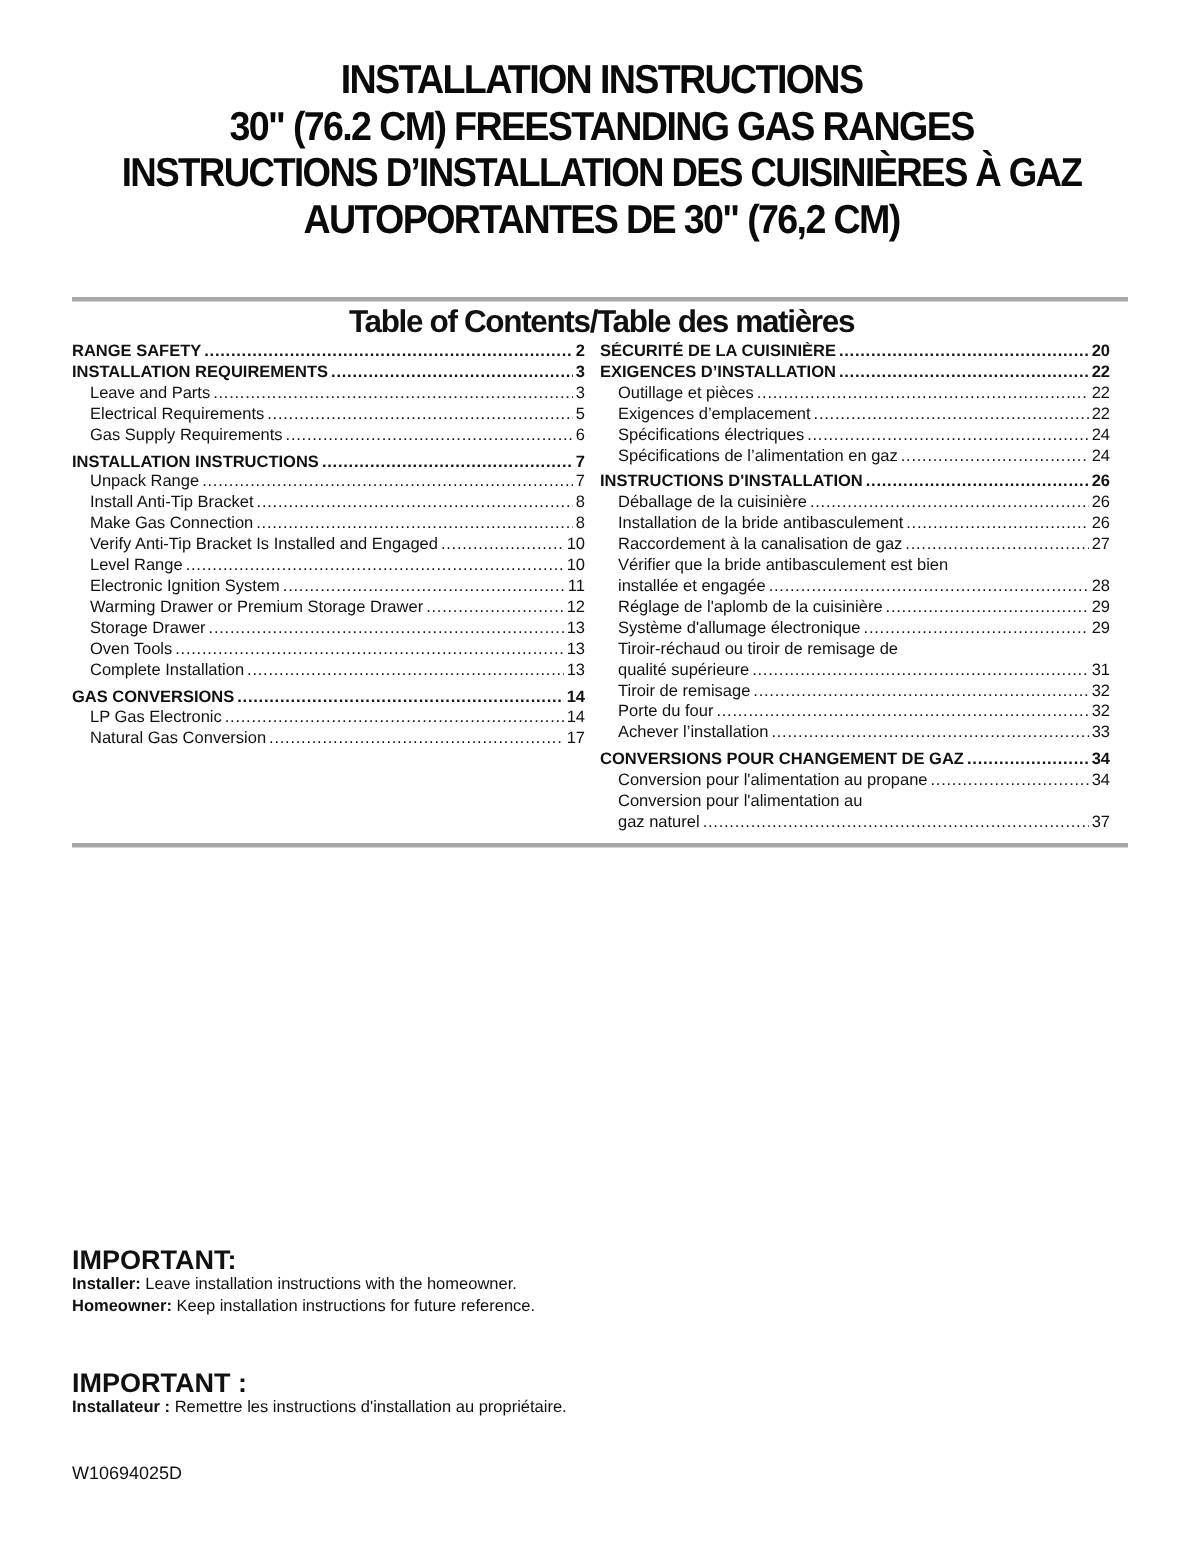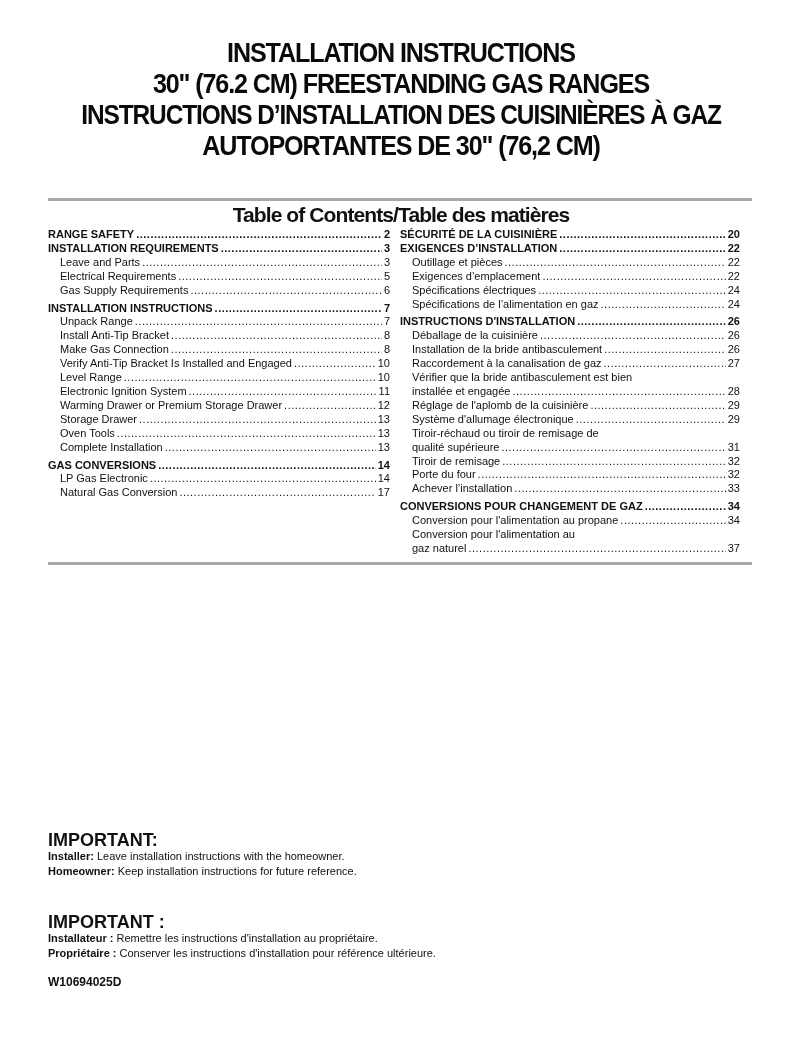--- a/index.html
+++ b/index.html
@@ -120,21 +120,21 @@
       font-size: 18px;
       line-height: 17px;
     }
     .important .bold {
       font-weight: bold;
     }
     .doc-number {
       position: absolute;
       left: 48px;
       top: 975px;
-      font-weight: bold;
+      font-weight: normal;
       font-size: 12px;
       color: #111;
     }
   </style>
 </head>
 <body>
 
 <div class="title-block">
   <div class="title-line">INSTALLATION INSTRUCTIONS</div>
   <div class="title-line">30" (76.2 CM) FREESTANDING GAS RANGES</div>
@@ -358,16 +358,15 @@
 
 <div class="important en">
   <div class="imp-title">IMPORTANT:</div>
   <div><span class="bold">Installer:</span><span> Leave installation instructions with the homeowner.</span></div>
   <div><span class="bold">Homeowner:</span><span> Keep installation instructions for future reference.</span></div>
 </div>
 
 <div class="important fr">
   <div class="imp-title">IMPORTANT :</div>
   <div><span class="bold">Installateur :</span><span> Remettre les instructions d'installation au propriétaire.</span></div>
-  <div><span class="bold">Propriétaire :</span><span> Conserver les instructions d'installation pour référence ultérieure.</span></div>
 </div>
 
 <div class="doc-number">W10694025D</div>
 
 </body></html>

